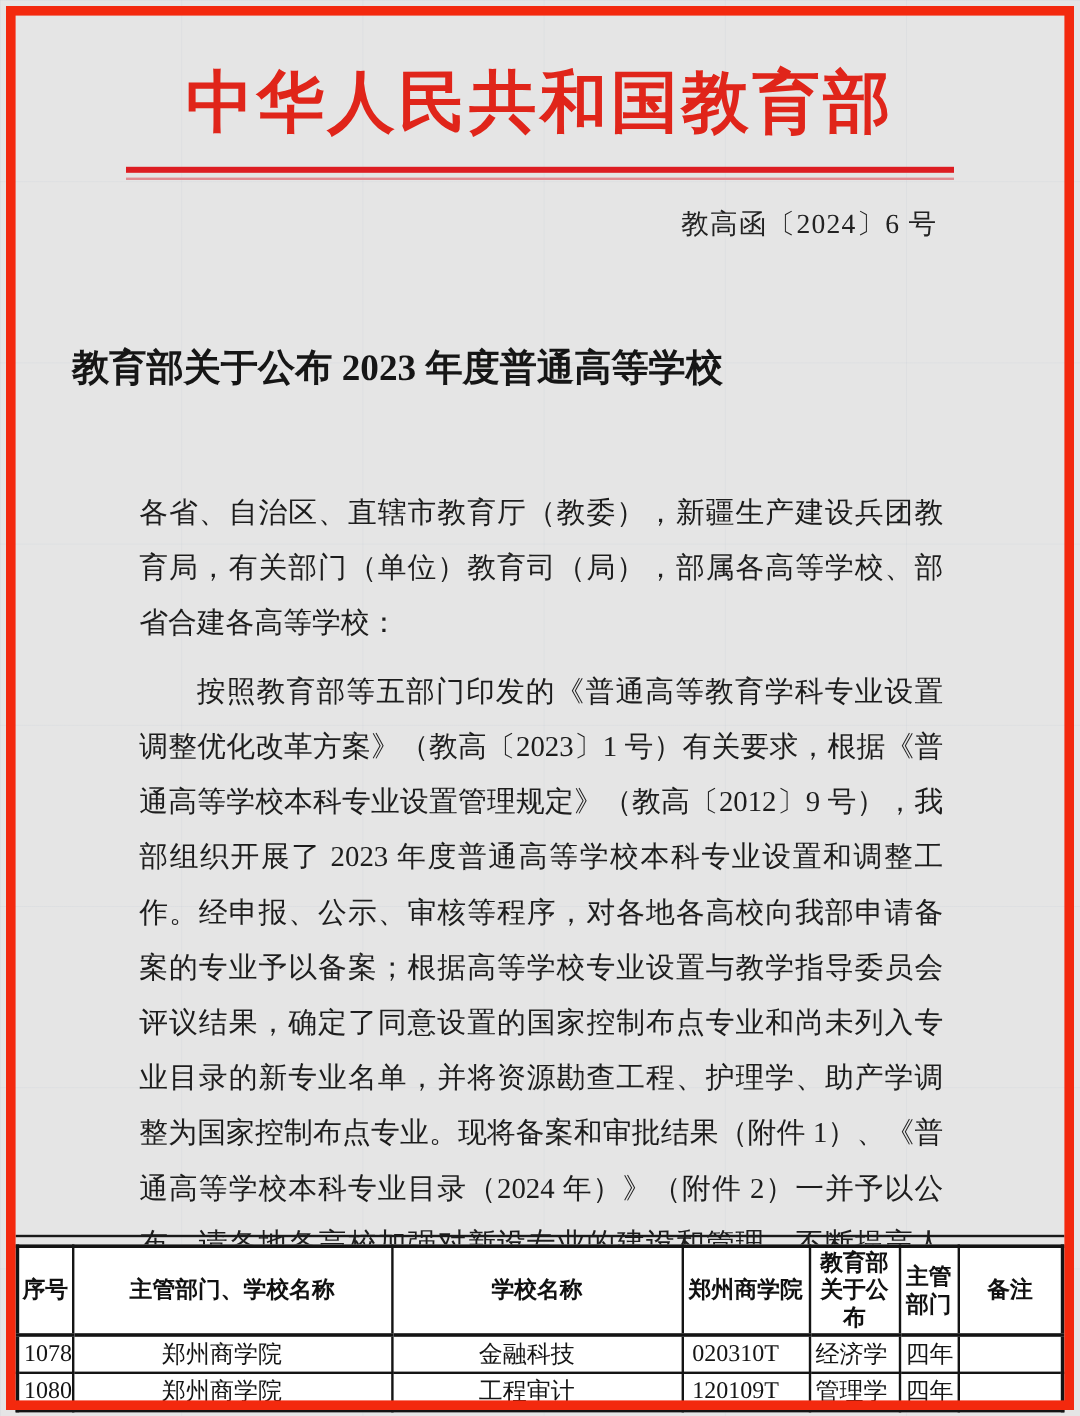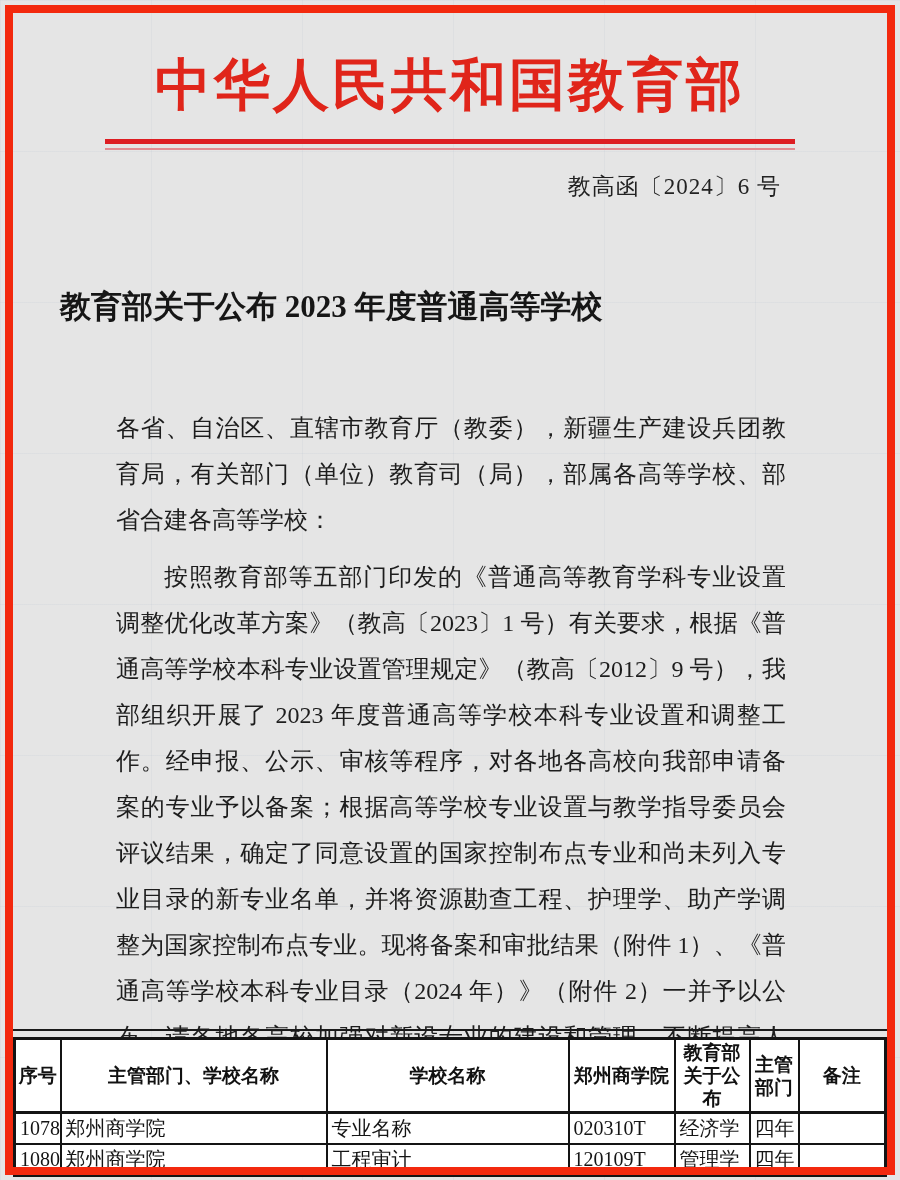--- a/index.html
+++ b/index.html
@@ -100,21 +100,21 @@
     color: #111;
     border-bottom-width: 3px;
   }
   table.majors tbody td {
     height: 28px;
     font-size: 20px;
     padding: 1px 21px 1px 4px;
     color: #151515;
     white-space: nowrap;
     overflow: hidden;
-    text-align: left;
+    text-align: center;
     margin-left: 44px;
   }
   col.c-index  { width: 46px; }
   col.c-school { width: 266px; }
   col.c-major  { width: 242px; }
   col.c-code   { width: 106px; }
   col.c-degree { width: 75px; }
   col.c-years  { width: 49px; }
   col.c-note   { width: auto; }
 </style>
@@ -161,21 +161,21 @@
             <th>郑州商学院</th>
             <th>教育部关于公布</th>
             <th>主管部门</th>
             <th>备注</th>
           </tr>
       </thead>
       <tbody id="table-body">
           <tr>
             <td>1078</td>
             <td>郑州商学院</td>
-            <td>专业名称</td>
+            <td>金融科技</td>
             <td>020310T</td>
             <td>经济学</td>
             <td>四年</td>
             <td></td>
           </tr>
           <tr>
             <td>1080</td>
             <td>郑州商学院</td>
             <td>工程审计</td>
             <td>120109T</td>

